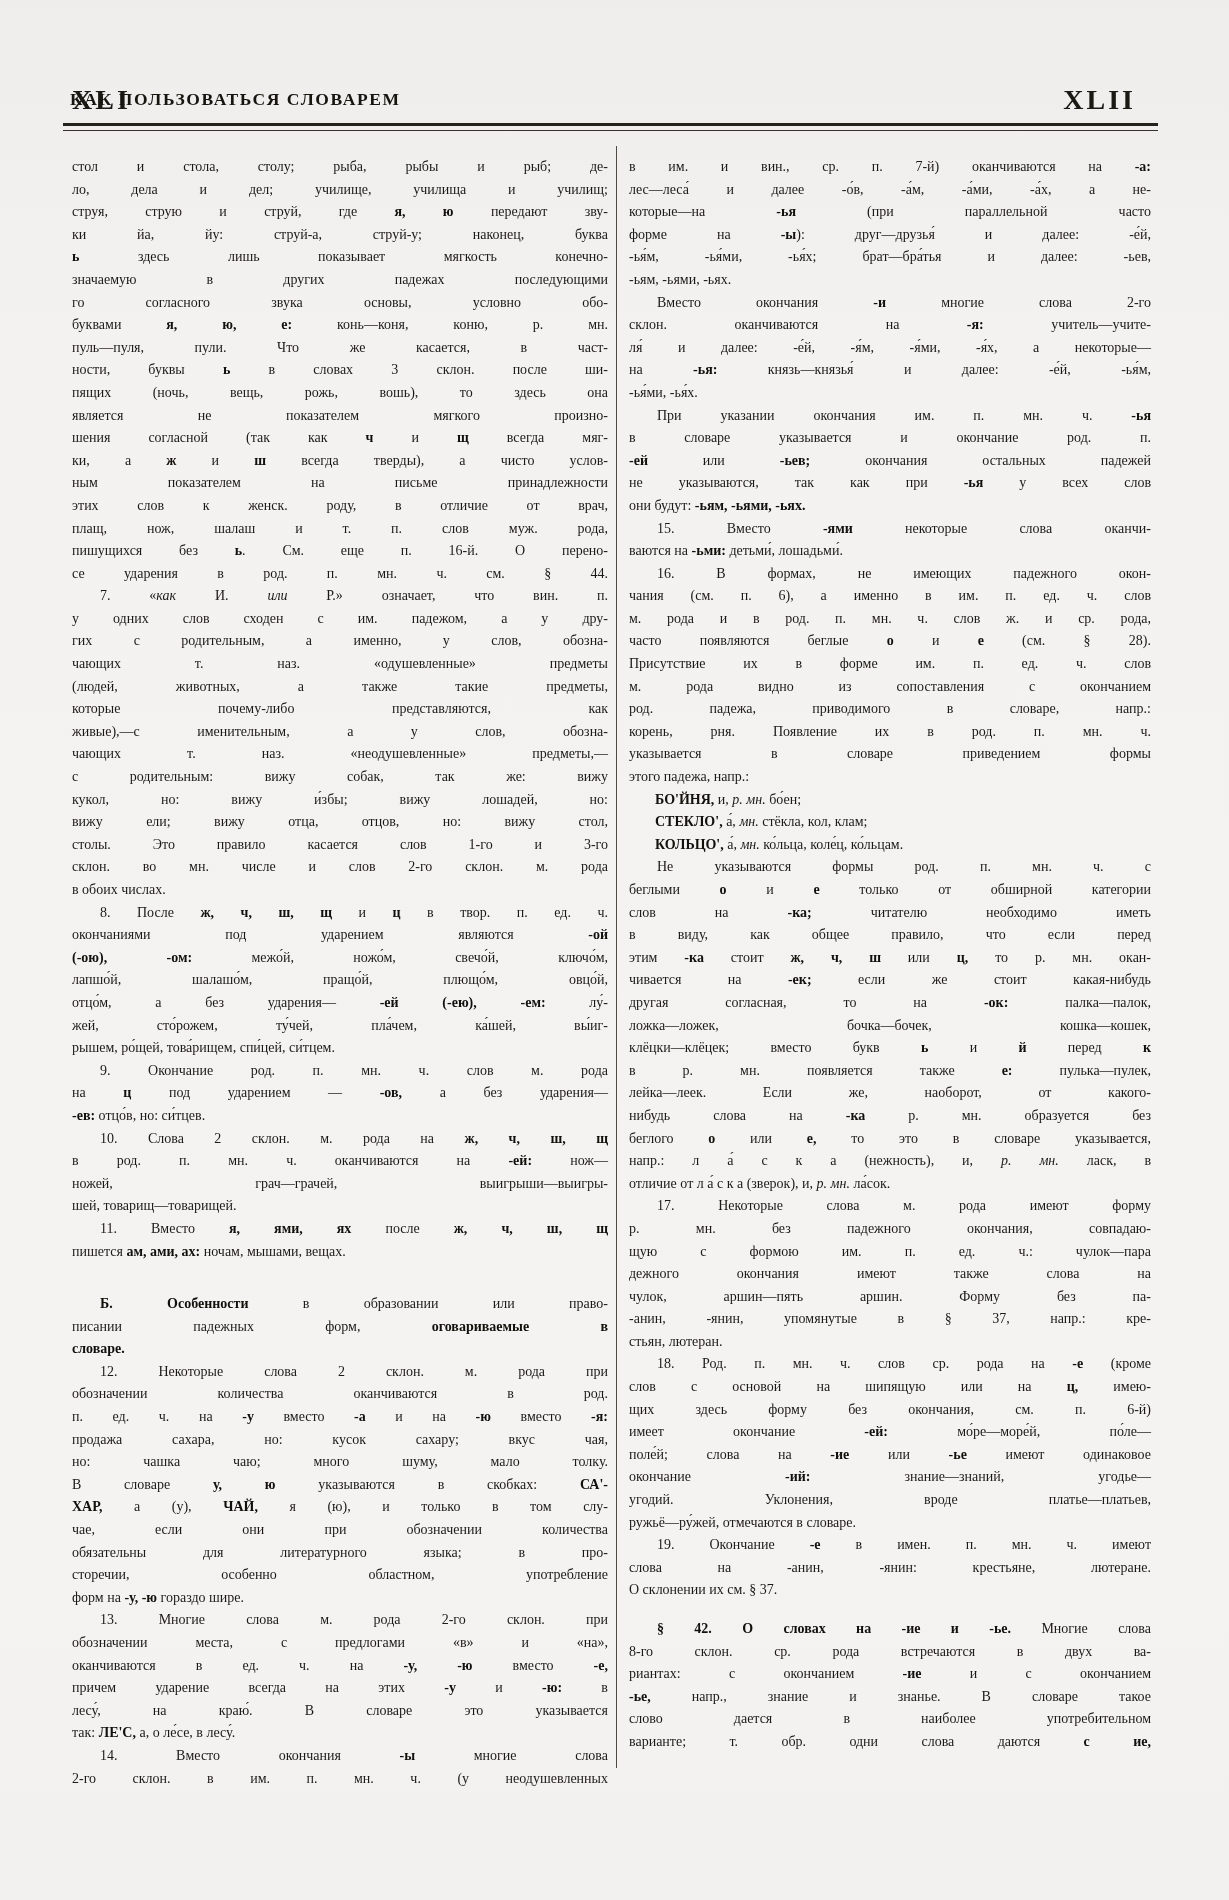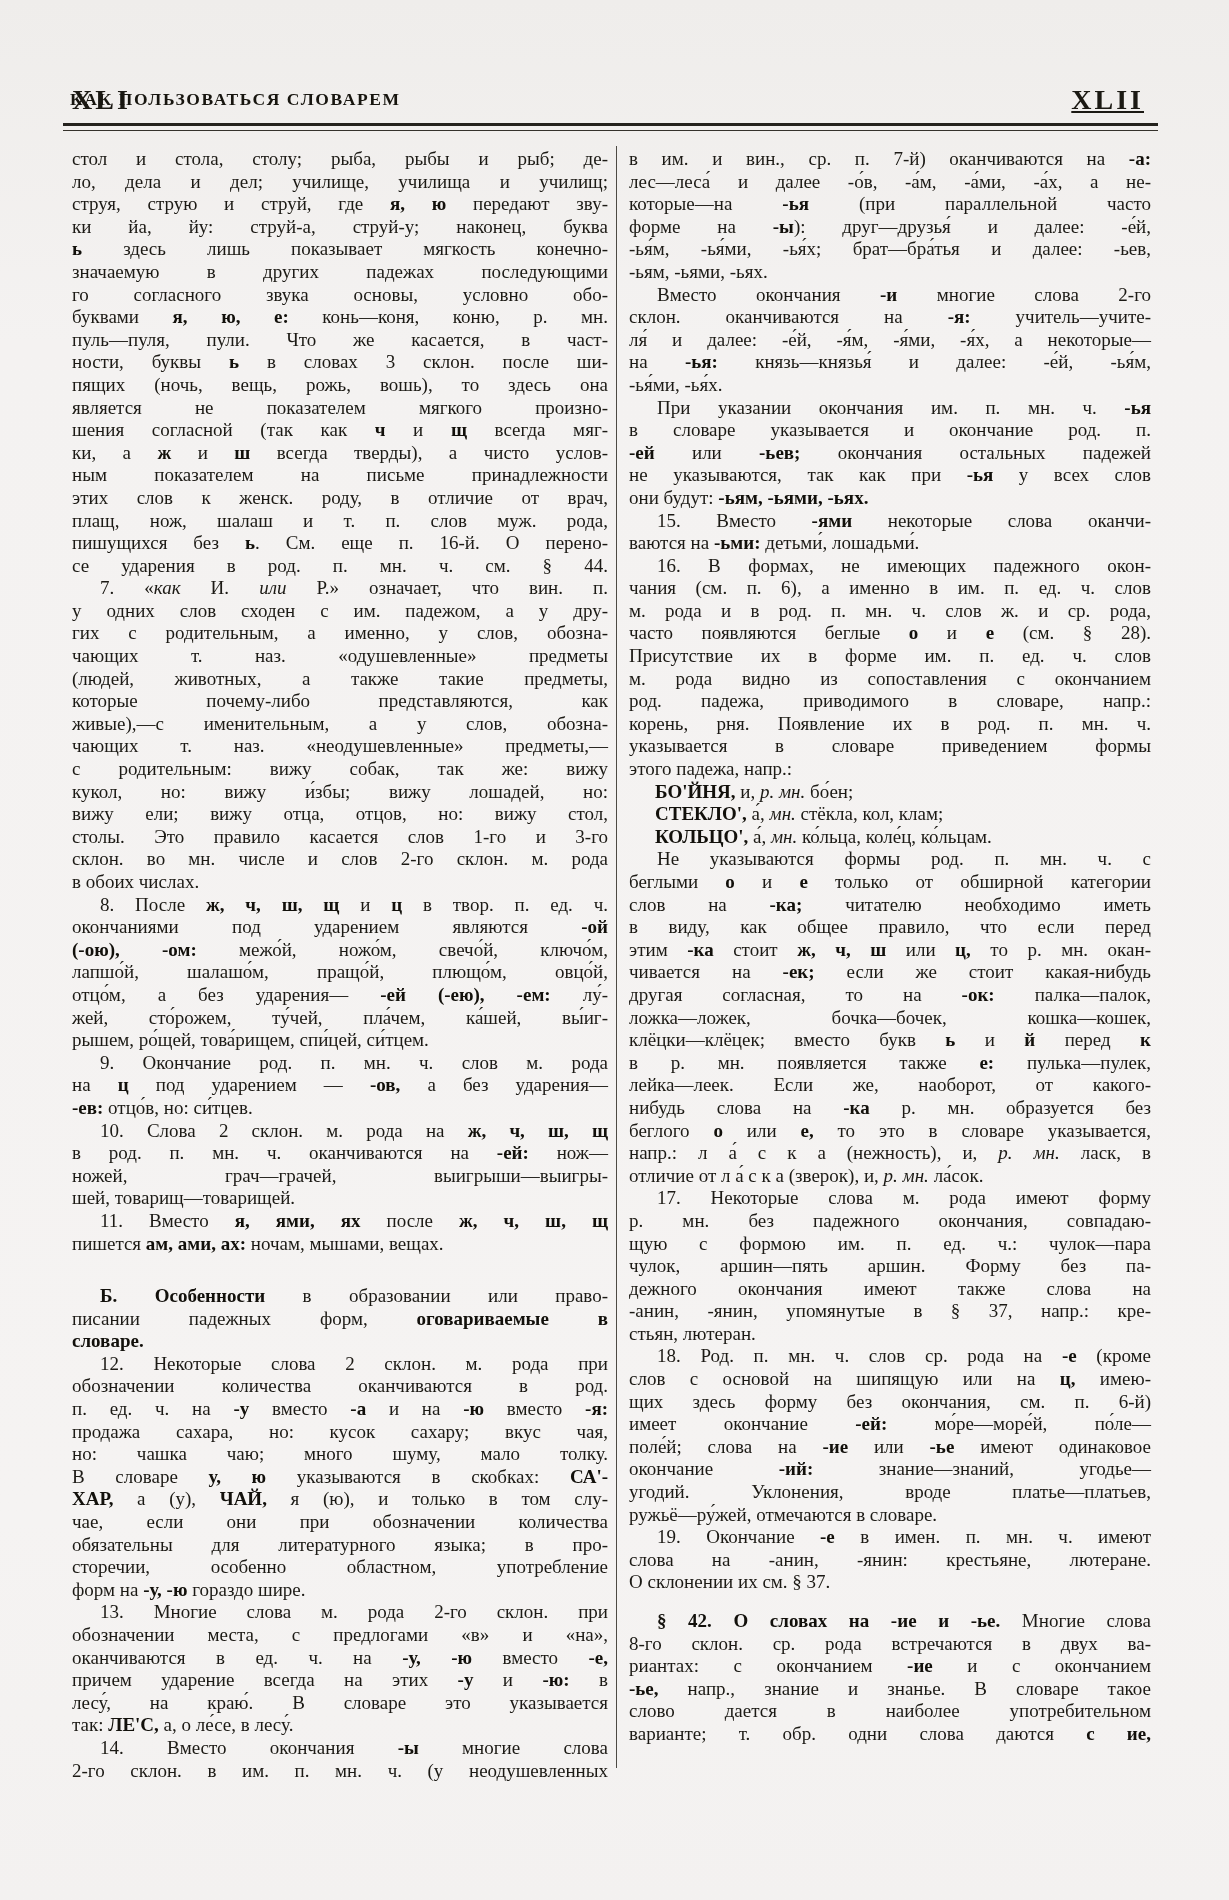--- a/index.html
+++ b/index.html
@@ -8,34 +8,34 @@
     width:1229px;height:1900px;
     margin:0 auto;
     background:linear-gradient(180deg,#efedeb 0%,#f4f2f1 18%,#f5f3f2 80%,#f3f1f0 100%);
     color:#1c1a15;
     font-family:"Liberation Serif","DejaVu Serif",serif;
     overflow:hidden;
   }
   .runhead{position:absolute;top:84px;left:70px;width:1082px;height:34px;}
   .folio{position:absolute;top:0;font-size:28px;font-weight:700;letter-spacing:3px;color:#1b1913;}
   .folio.left{left:2px;}
-  .folio.right{right:8px;text-decoration:underline;}
+  .folio.right{right:16px;}
   .runtitle{
     position:absolute;left:0;right:0;top:5px;text-align:left;
     font-size:17.5px;font-weight:700;letter-spacing:1.6px;color:#17150f;
   }
   .dblrule{
     position:absolute;top:123px;left:63px;width:1095px;height:4px;
     border-top:3px solid #24221d;border-bottom:1px solid #35322c;
   }
   .coldivider{
     position:absolute;left:616px;top:146px;width:1px;height:1622px;
     background:#4d4a44;
   }
-  .col{position:absolute;top:148px;font-size:19px;line-height:22.6px;}
+  .col{position:absolute;top:156px;font-size:14px;line-height:22.6px;}
   .col-left{left:72px;width:536px;}
   .col-right{left:629px;width:522px;}
   .block{margin:0;}
   .block.gap-before{margin-top:30px;}
   .block.gap-before-small{margin-top:16px;}
   .line{
     text-align:justify;
     text-align-last:justify;
     text-justify:inter-word;
     white-space:normal;
@@ -213,22 +213,22 @@
         <div class="line">лейка—леек. Если же, наоборот, от какого-</div>
         <div class="line">нибудь слова на <b>-ка</b> р. мн. образуется без</div>
         <div class="line">беглого <b>о</b> или <b>е,</b> то это в словаре указывается,</div>
         <div class="line">напр.: л а́ с к а (нежность), и, <i>р. мн.</i> ласк, в</div>
         <div class="line end">отличие от л а́ с к а (зверок), и, <i>р. мн.</i> ла́сок.</div>
       </div>
       <div class="block">
         <div class="line ind">17. Некоторые слова м. рода имеют форму</div>
         <div class="line">р. мн. без падежного окончания, совпадаю-</div>
         <div class="line">щую с формою им. п. ед. ч.: чулок—пара</div>
+        <div class="line">дежного окончания имеют также слова на</div>
         <div class="line">чулок, аршин—пять аршин. Форму без па-</div>
-        <div class="line">дежного окончания имеют также слова на</div>
         <div class="line">-анин, -янин, упомянутые в § 37, напр.: кре-</div>
         <div class="line end">стьян, лютеран.</div>
       </div>
       <div class="block">
         <div class="line ind">18. Род. п. мн. ч. слов ср. рода на <b>-е</b> (кроме</div>
         <div class="line">слов с основой на шипящую или на <b>ц,</b> имею-</div>
         <div class="line">щих здесь форму без окончания, см. п. 6-й)</div>
         <div class="line">имеет окончание <b>-ей:</b> мо́ре—море́й, по́ле—</div>
         <div class="line">поле́й; слова на <b>-ие</b> или <b>-ье</b> имеют одинаковое</div>
         <div class="line">окончание <b>-ий:</b> знание—знаний, угодье—</div>

